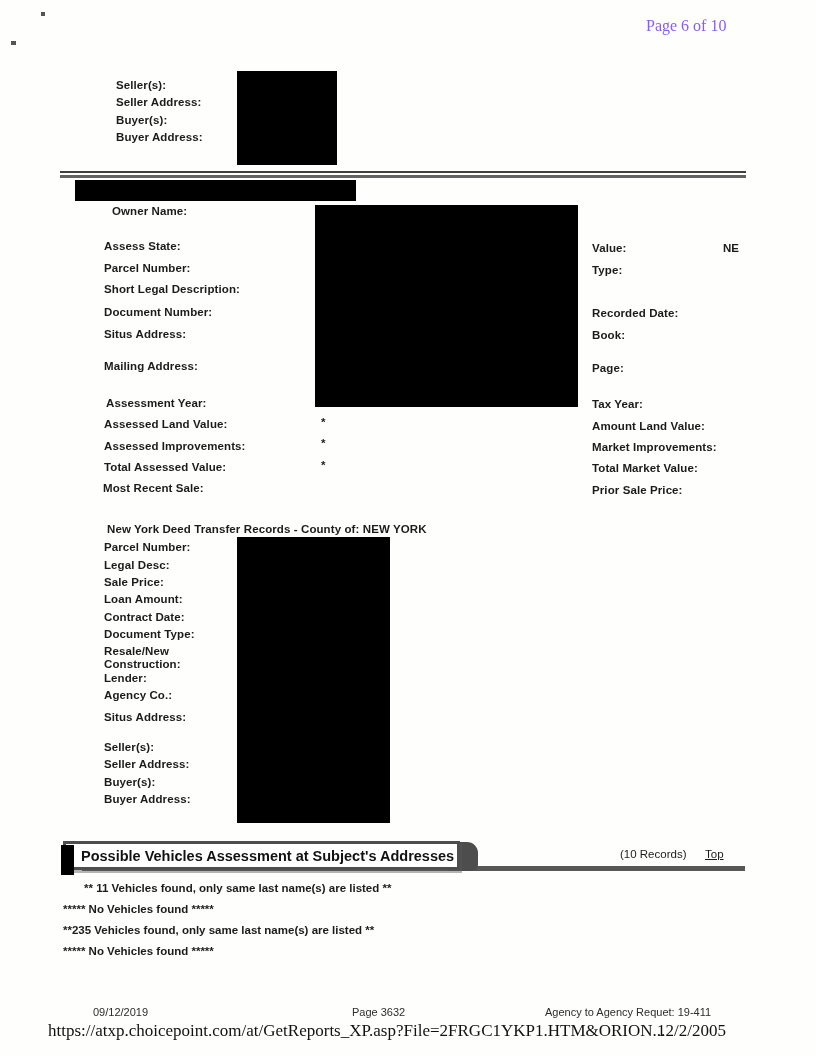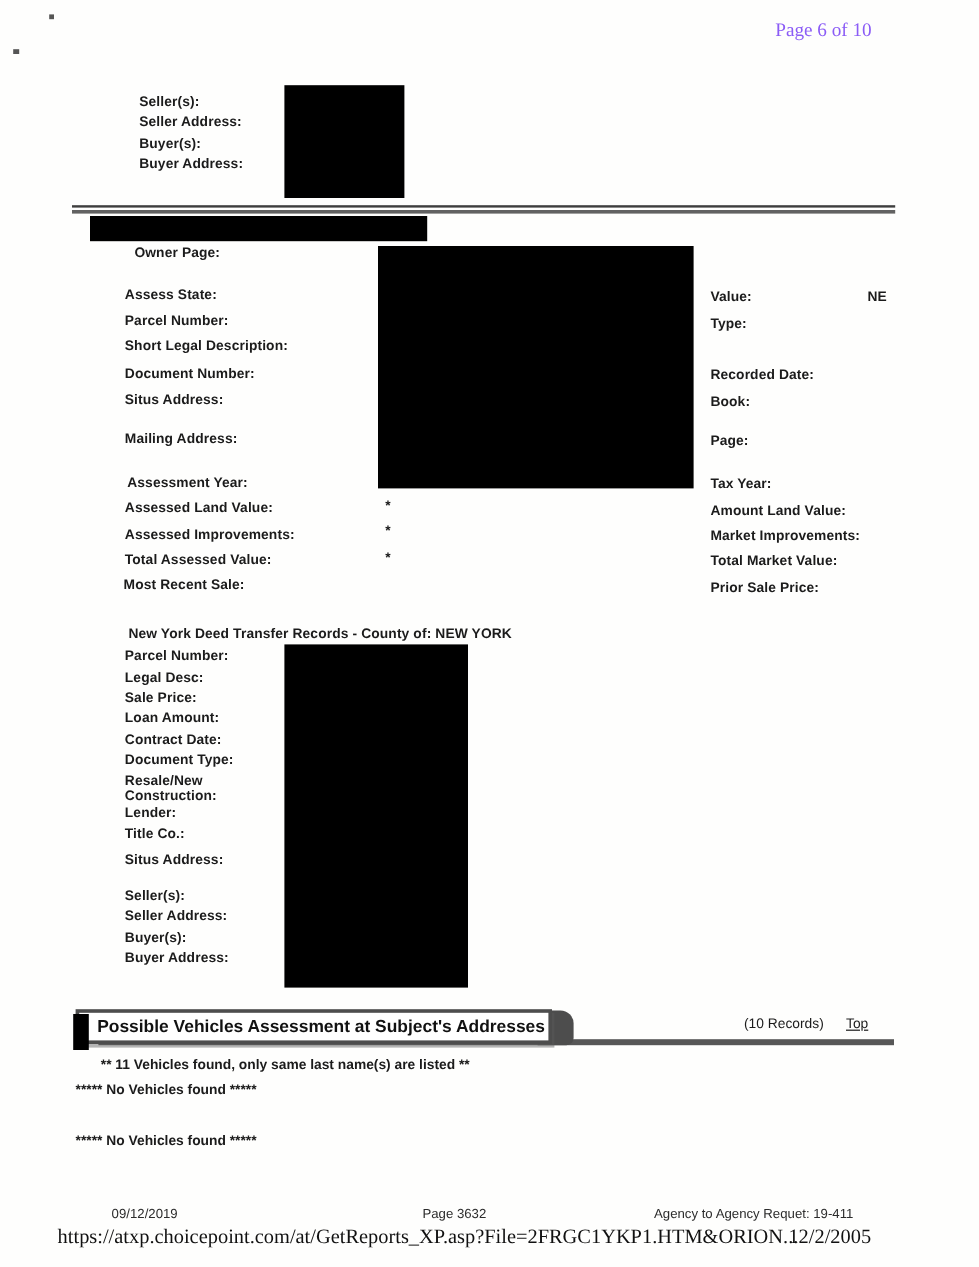--- a/index.html
+++ b/index.html
@@ -51,21 +51,21 @@
 
   <span class="lbl" style="left:116px; top:79px;">Seller(s):</span>
   <span class="lbl" style="left:116px; top:96px;">Seller Address:</span>
   <span class="lbl" style="left:116px; top:114px;">Buyer(s):</span>
   <span class="lbl" style="left:116px; top:131px;">Buyer Address:</span>
   <div class="redact" style="left:237px; top:71px; width:100px; height:94px;"></div>
 
   <div class="divider"></div>
   <div class="redact" style="left:75px; top:180px; width:281px; height:21px;"></div>
 
-  <span class="lbl" style="left:112px; top:205px;">Owner Page:</span>
+  <span class="lbl" style="left:112px; top:205px;">Owner Name:</span>
   <span class="lbl" style="left:104px; top:240px;">Assess State:</span>
   <span class="lbl" style="left:104px; top:262px;">Parcel Number:</span>
   <span class="lbl" style="left:104px; top:283px;">Short Legal Description:</span>
   <span class="lbl" style="left:104px; top:306px;">Document Number:</span>
   <span class="lbl" style="left:104px; top:328px;">Situs Address:</span>
   <span class="lbl" style="left:104px; top:360px;">Mailing Address:</span>
   <span class="lbl" style="left:106px; top:397px;">Assessment Year:</span>
   <span class="lbl" style="left:104px; top:418px;">Assessed Land Value:</span>
   <span class="lbl" style="left:104px; top:440px;">Assessed Improvements:</span>
   <span class="lbl" style="left:104px; top:461px;">Total Assessed Value:</span>
@@ -91,39 +91,40 @@
 
   <span class="lbl" style="left:107px; top:523px;">New York Deed Transfer Records - County of: NEW YORK</span>
   <span class="lbl" style="left:104px; top:541px;">Parcel Number:</span>
   <span class="lbl" style="left:104px; top:559px;">Legal Desc:</span>
   <span class="lbl" style="left:104px; top:576px;">Sale Price:</span>
   <span class="lbl" style="left:104px; top:593px;">Loan Amount:</span>
   <span class="lbl" style="left:104px; top:611px;">Contract Date:</span>
   <span class="lbl" style="left:104px; top:628px;">Document Type:</span>
   <span class="lbl wrap2" style="left:104px; top:645px;">Resale/New Construction:</span>
   <span class="lbl" style="left:104px; top:672px;">Lender:</span>
-  <span class="lbl" style="left:104px; top:689px;">Title Co.:</span>
+  <span class="lbl" style="left:104px; top:689px;">Agency Co.:</span>
   <span class="lbl" style="left:104px; top:711px;">Situs Address:</span>
   <span class="lbl" style="left:104px; top:741px;">Seller(s):</span>
   <span class="lbl" style="left:104px; top:758px;">Seller Address:</span>
   <span class="lbl" style="left:104px; top:776px;">Buyer(s):</span>
   <span class="lbl" style="left:104px; top:793px;">Buyer Address:</span>
   <div class="redact" style="left:237px; top:537px; width:153px; height:286px;"></div>
 
   <div class="veh-rule"></div>
   <div class="veh-corner"></div>
   <div class="veh-tab">
     <span>Possible Vehicles Assessment at Subject's Addresses</span>
   </div>
   <div class="veh-strip"></div>
   <span class="veh-count">(10 Records)</span>
   <span class="veh-top">Top</span>
 
   <span class="veh-line" style="top:882px;margin-left:21px;">** 11 Vehicles found, only same last name(s) are listed **</span>
   <span class="veh-line" style="top:903px;">***** No Vehicles found *****</span>
+  <span class="veh-line" style="top:924px;">**235 Vehicles found, only same last name(s) are listed **</span>
   <span class="veh-line" style="top:945px;">***** No Vehicles found *****</span>
 
   <span class="ft-sans" style="left:93px;  top:1006px;">09/12/2019</span>
   <span class="ft-sans" style="left:352px; top:1006px;">Page 3632</span>
   <span class="ft-sans" style="left:545px; top:1006px;">Agency to Agency Requet: 19-411</span>
   <span class="ft-serif" style="left:48px;  top:1021px;">https://atxp.choicepoint.com/at/GetReports_XP.asp?File=2FRGC1YKP1.HTM&amp;ORION...</span>
   <span class="ft-serif" style="left:657px; top:1021px;">12/2/2005</span>
 
 </div>
 

